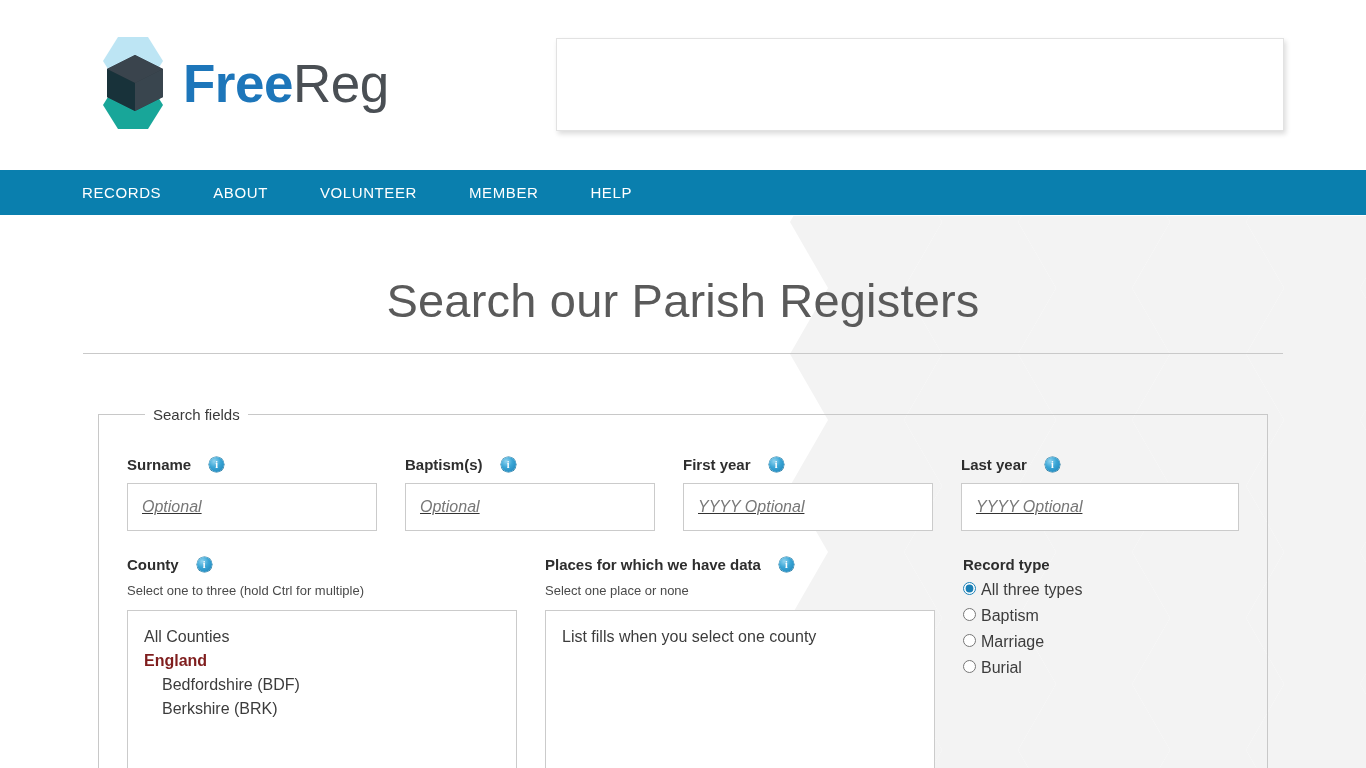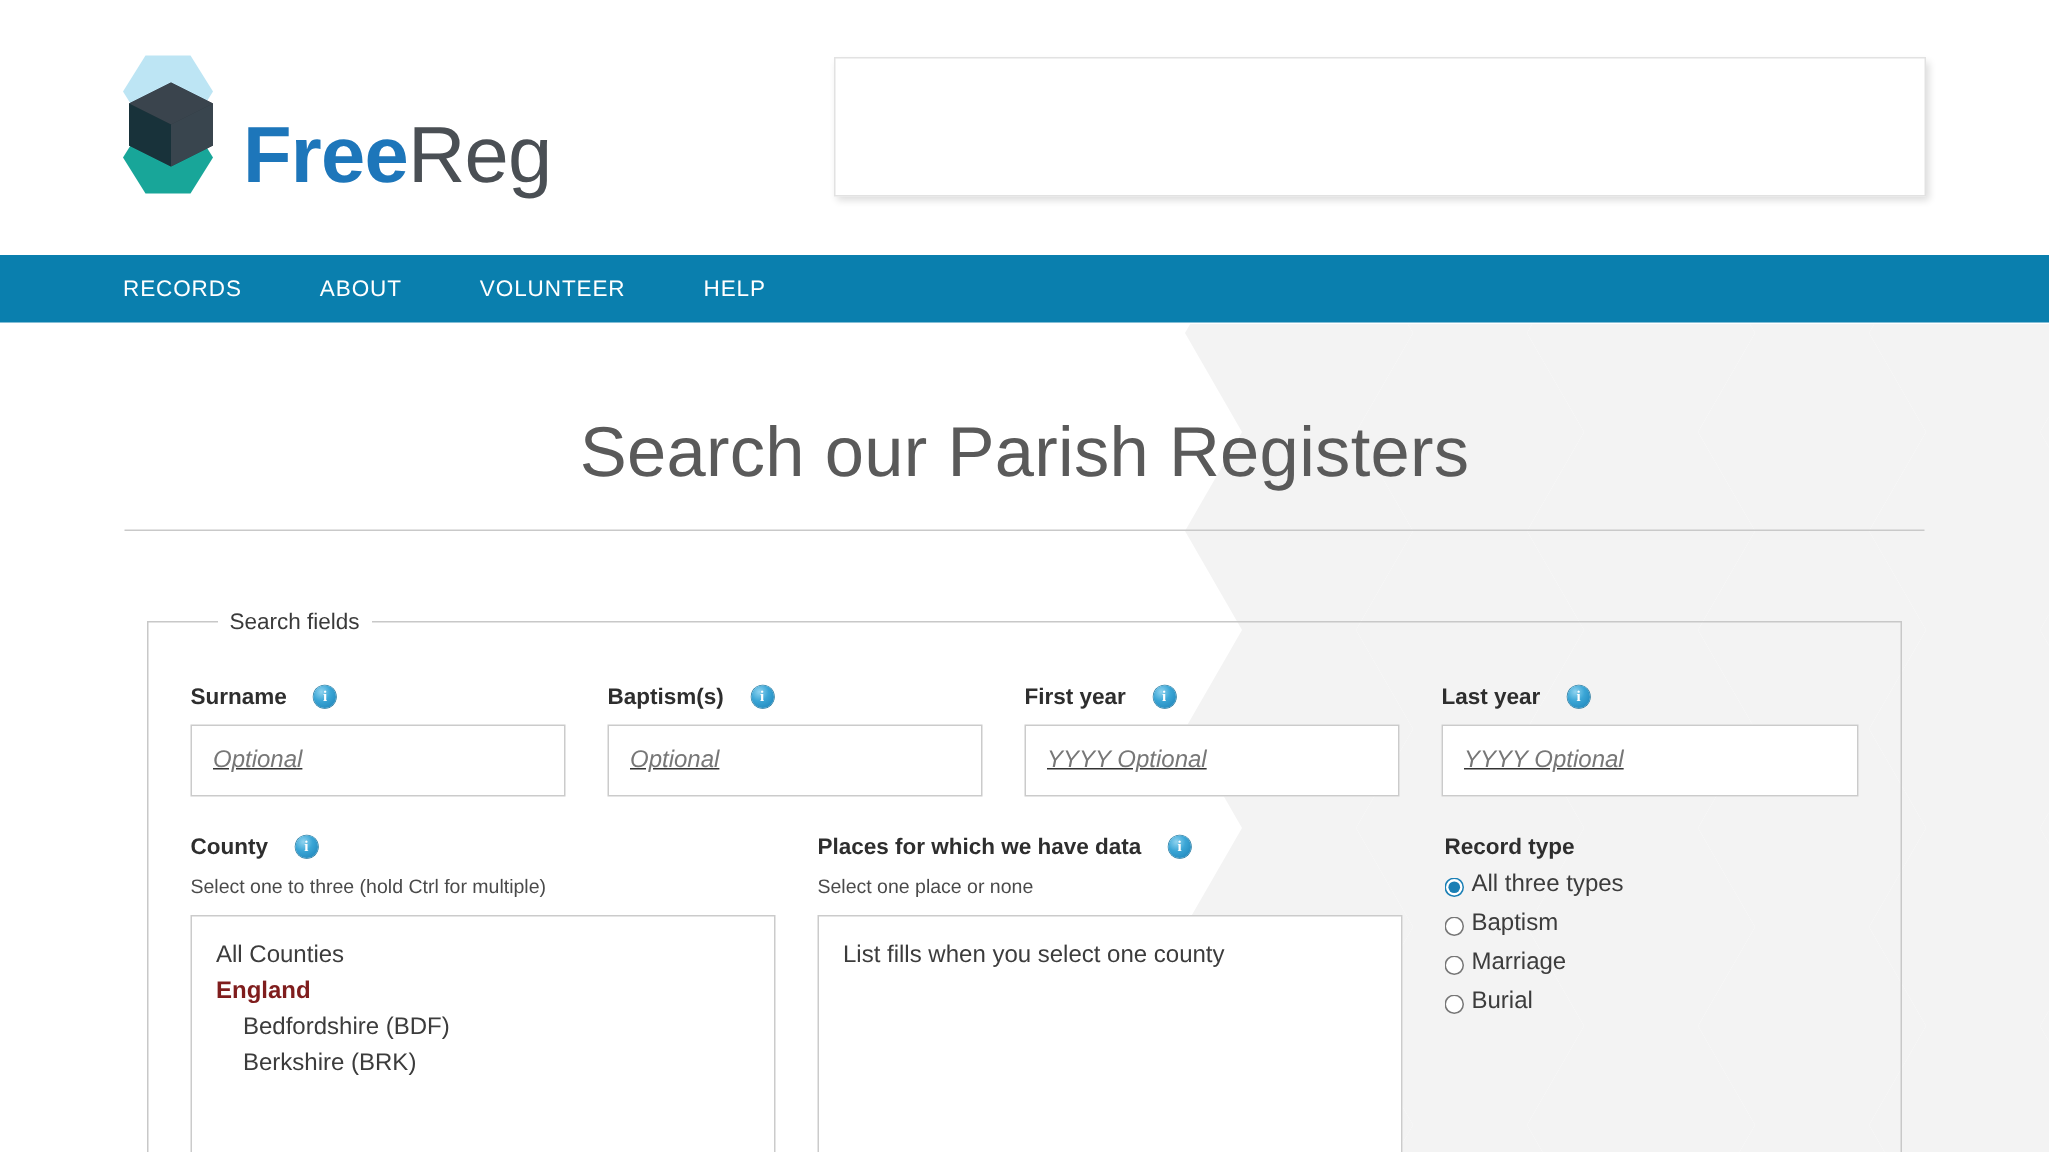--- a/index.html
+++ b/index.html
@@ -32,22 +32,22 @@
   }
 
   
   .header {
     position: absolute; left: 0; top: 0;
     width: 1366px; height: 168px;
     background: #ffffff;
     z-index: 5;
   }
   .logo-wrap {
-    position: absolute; left: 74px; top: 36px;
-    display: flex; align-items: flex-end;
+    position: absolute; left: 95px; top: 36px;
+    display: flex; align-items: center;
     text-decoration: none;
   }
   .logo-mark { position: relative; width: 78px; height: 94px; flex: none; }
   .logo-mark svg { display:block; }
   .logo-text {
     margin-left: 10px;
     font-size: 53px;
     letter-spacing: -0.5px;
     line-height: 1;
     white-space: nowrap;
@@ -205,21 +205,21 @@
     color: #3c3c3c;
     line-height: 24px;
     padding: 0 16px;
     white-space: nowrap;
   }
   .listbox .opt.grp { font-weight: bold; color: #7f1d1d; }
   .listbox .opt.child { padding-left: 34px; }
   .listbox .opt.placeholder { color: #3c3c3c; }
 
   .radio-row {
-    display: flex; align-items: flex-end;
+    display: flex; align-items: flex-start;
     margin-top: 10px;
     font-size: 16px;
     color: #3c3c3c;
     line-height: 1;
   }
   .radio-row:first-of-type { margin-top: 13px; }
   .radio-row input[type=radio] {
     margin: 0 5px 0 0;
     width: 13px; height: 13px;
     accent-color: #1a7fb5;
@@ -292,20 +292,23 @@
       <li>
           <a href="#">RECORDS</a>
         </li>
       <li>
           <a href="#">ABOUT</a>
         </li>
       <li>
           <a href="#">VOLUNTEER</a>
         </li>
       <li>
+          <a href="#">MEMBER</a>
+        </li>
+      <li>
           <a href="#">HELP</a>
         </li>
     </ul>
   </nav>
 
   <div class="content">
 
     <h1 class="page-title">Search our Parish Registers</h1>
     <hr class="title-rule">
 

